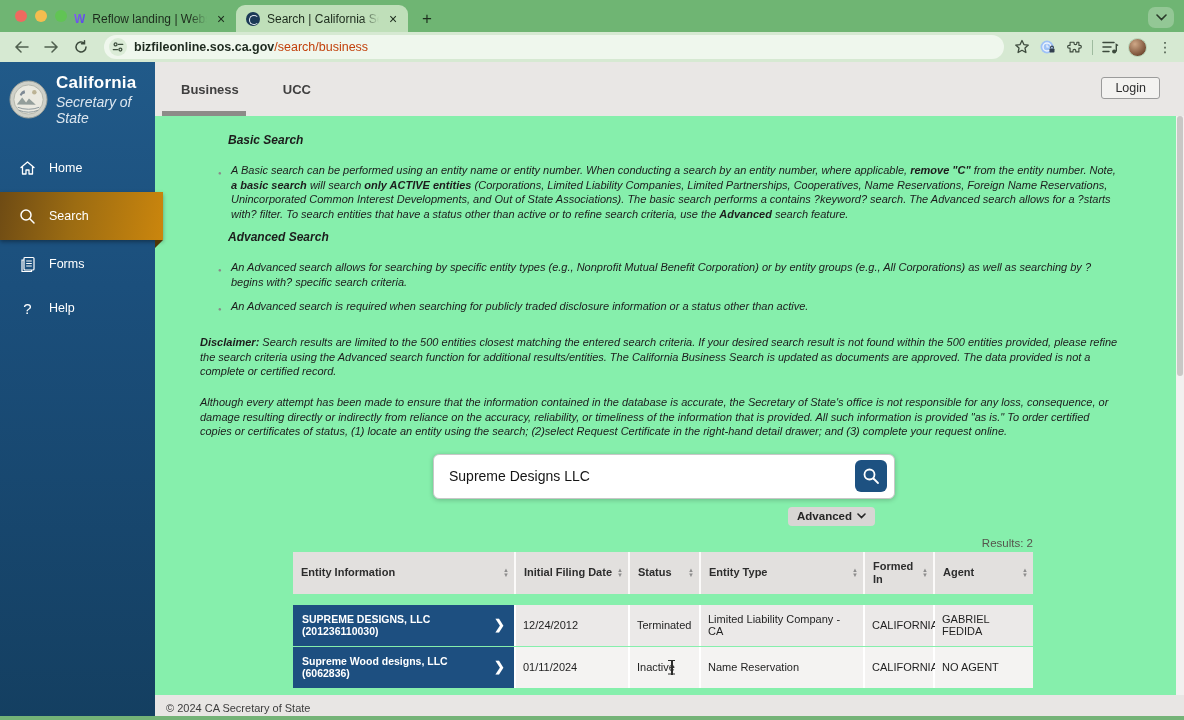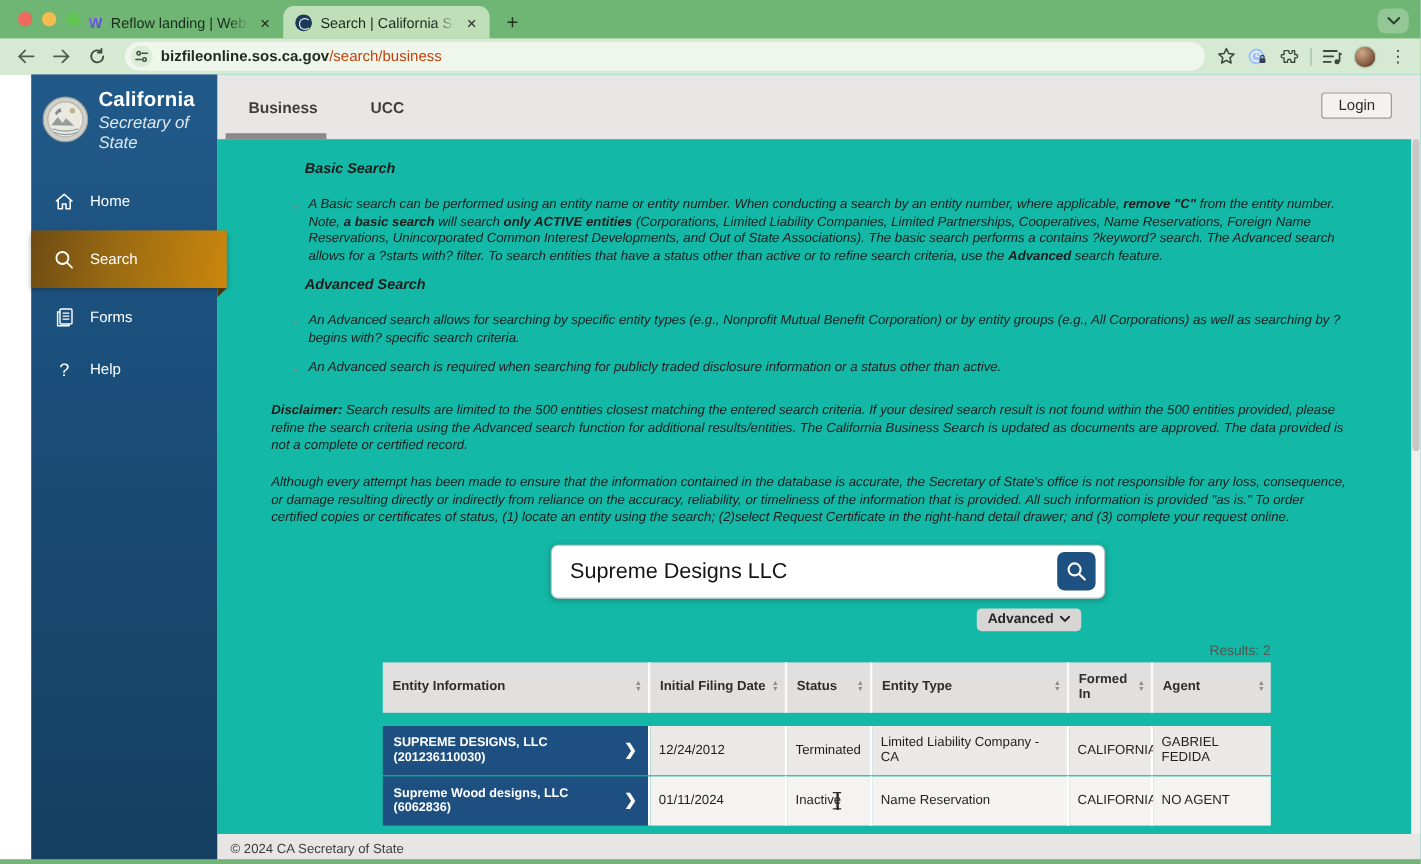--- a/index.html
+++ b/index.html
@@ -29,56 +29,56 @@
   .urlbar { flex:1; height:24px; margin:0 6px 0 6px; background:#eff7ed; border-radius:12px; display:flex; align-items:center; padding:0 12px 0 5px; gap:7px; }
   .tunewrap { width:18px; height:18px; border-radius:50%; background:#dbecd7; display:flex; align-items:center; justify-content:center; }
   .url-text { font-size:12.5px; color:#1e2a1f; font-weight:600; white-space:nowrap; }
   .url-path { font-weight:400; color:#c2410c; }
   .tb-right { display:flex; align-items:center; gap:9px; }
   .sep { width:1px; height:15px; background:#9fbb9f; }
   .avatar { width:19px; height:19px; border-radius:50%; background:radial-gradient(circle at 35% 30%, #cfa887, #7a5138 70%, #402a1c); border:1px solid #b6d0b4; }
   .kebab { color:#3c4a3c; font-size:14px; letter-spacing:0; padding:0 2px; }
 
   
-  .page { display:flex; height:658px; background:#fff;padding-left:26px; }
+  .page { display:flex; height:658px; background:#fff; }
 
   
   .sidebar { width:155px; flex:0 0 155px; background:linear-gradient(180deg,#215a89 0%, #1b4f7c 34%, #143f61 100%); color:#fff; position:relative; z-index:3; }
   .brand { display:flex; align-items:center; gap:8px; padding:11px 4px 10px 9px; }
   .seal { width:39px; height:39px; flex:0 0 39px; }
   .brand-title { font-size:17px; font-weight:700; letter-spacing:.2px; }
   .brand-sub { font-size:14px; font-style:italic; color:#dce6ef; margin-top:1px; }
   .nav { margin-top:10px; }
   .nav-item { height:44px; display:flex; align-items:center; gap:13px; padding-left:19px; font-size:12.5px; color:#fff; }
   .nav-item.active { width:163px; height:48px; margin:2px 0; background:linear-gradient(100deg,#6e4b14 0%, #9c6c12 45%, #cb860d 100%); position:relative; box-shadow:0 2px 4px rgba(0,0,0,.35); }
   .nav-item.active::after { content:''; position:absolute; right:0; bottom:-8px; width:8px; height:8px; background:#4e3507; clip-path:polygon(0 0,100% 0,0 100%); }
   .nav-ic { width:17px; height:17px; display:flex; align-items:center; justify-content:center; }
   .help-glyph { font-size:15px; color:#fff; font-weight:400; }
 
   
-  .main { flex:1; display:flex; flex-direction:column; background:#14b8a6; position:relative; }
+  .main { flex:1; display:flex; flex-direction:column; background:#86efac; position:relative; }
   .main-header { height:54px; flex:0 0 54px; background:#e9e7e5; display:flex; align-items:stretch; padding-left:4px; position:relative; }
   .app-tab { display:flex; align-items:center; padding:0 22px; font-size:13px; font-weight:700; color:#3f3f3f; position:relative; }
   .app-tab.active::after { content:''; position:absolute; left:3px; right:15px; bottom:0; height:5px; background:#8d8b88; }
   .login-btn { position:absolute; right:24px; top:15px; padding:3px 13px; font-size:12.5px; color:#2e2e2e; background:#f3f2f0; border:1px solid #9b9b9b; border-radius:3px; font-family:inherit; }
 
   .content { flex:1; padding:10px 62px 0 45px; color:#1c1c1c; }
   .section-h { font-size:12px; font-weight:700; font-style:italic; margin-top:7px;margin-left:28px; }
   .bullets { list-style:none; margin:16px 0 0 0; padding-left:31px; }
   .bullets li { position:relative; font-style:italic; font-size:11px; line-height:14.6px; margin-bottom:9px; }
   .bullets li::before { content:'●'; position:absolute; left:-13px; top:3px; font-size:6px; color:#8a8a8a; }
   .bullets li b, .para b { font-weight:700; }
   .adv-list li { margin-bottom:9px; }
   .para { font-style:italic; font-size:11px; line-height:14.6px; margin-top:16px; }
   .para.first { margin-top:22px; }
 
   
   .search-row { margin-top:15px; margin-left:233px; width:462px; }
   .search-box { width:462px; height:45px; background:#fff; border:1px solid #c7c7c7; border-radius:6px; box-shadow:0 1px 5px rgba(0,0,0,.22); display:flex; align-items:center; padding:0 7px 0 15px; }
-  .search-input { flex:1; border:none; outline:none; font-size:18px; color:#141414; font-family:inherit; background:transparent; }
+  .search-input { flex:1; border:none; outline:none; font-size:14px; color:#141414; font-family:inherit; background:transparent; }
   .search-btn { width:32px; height:32px; background:#1d5181; border:none; border-radius:6px; display:flex; align-items:center; justify-content:center; }
   .advanced-row { width:695px; display:flex; justify-content:flex-end; margin-top:8px; }
   .advanced-btn { height:19px; margin-right:20px; padding:0 9px; background:#d8d6d4; border:none; border-radius:4px; font-size:11.5px; font-weight:700; color:#262626; display:flex; align-items:center; gap:5px; font-family:inherit; }
 
   .results-label { width:833px; text-align:right; margin-top:11px; font-size:11.5px; color:#55554d; }
 
   
   .table { margin-left:93px; width:740px; margin-top:3px; }
   .thead { display:flex; background:#e2e0de; height:42px; }
   .th { display:flex; align-items:center; justify-content:space-between; padding:3px 5px 3px 8px; font-size:11px; font-weight:700; color:#2d2d2d; line-height:12.5px; border-right:2px solid #fbfaf9; }

